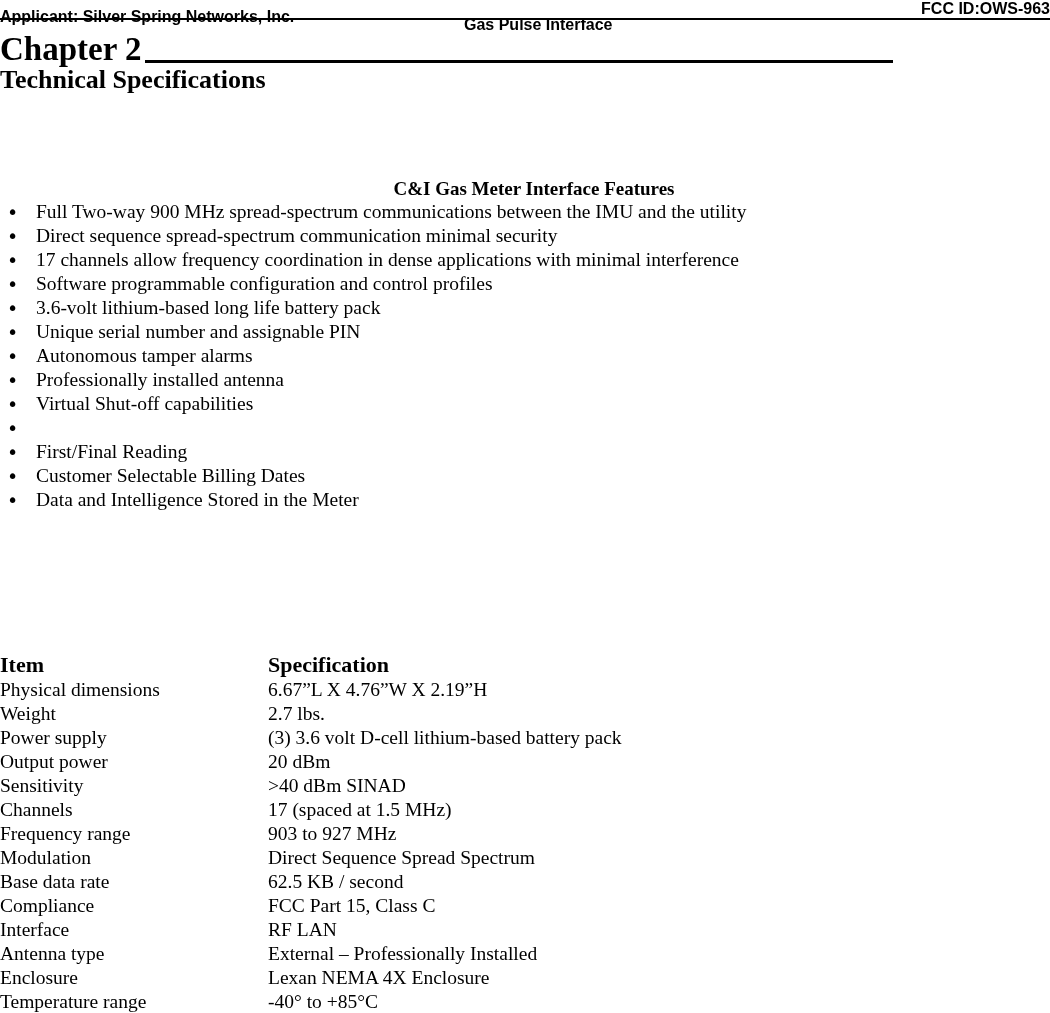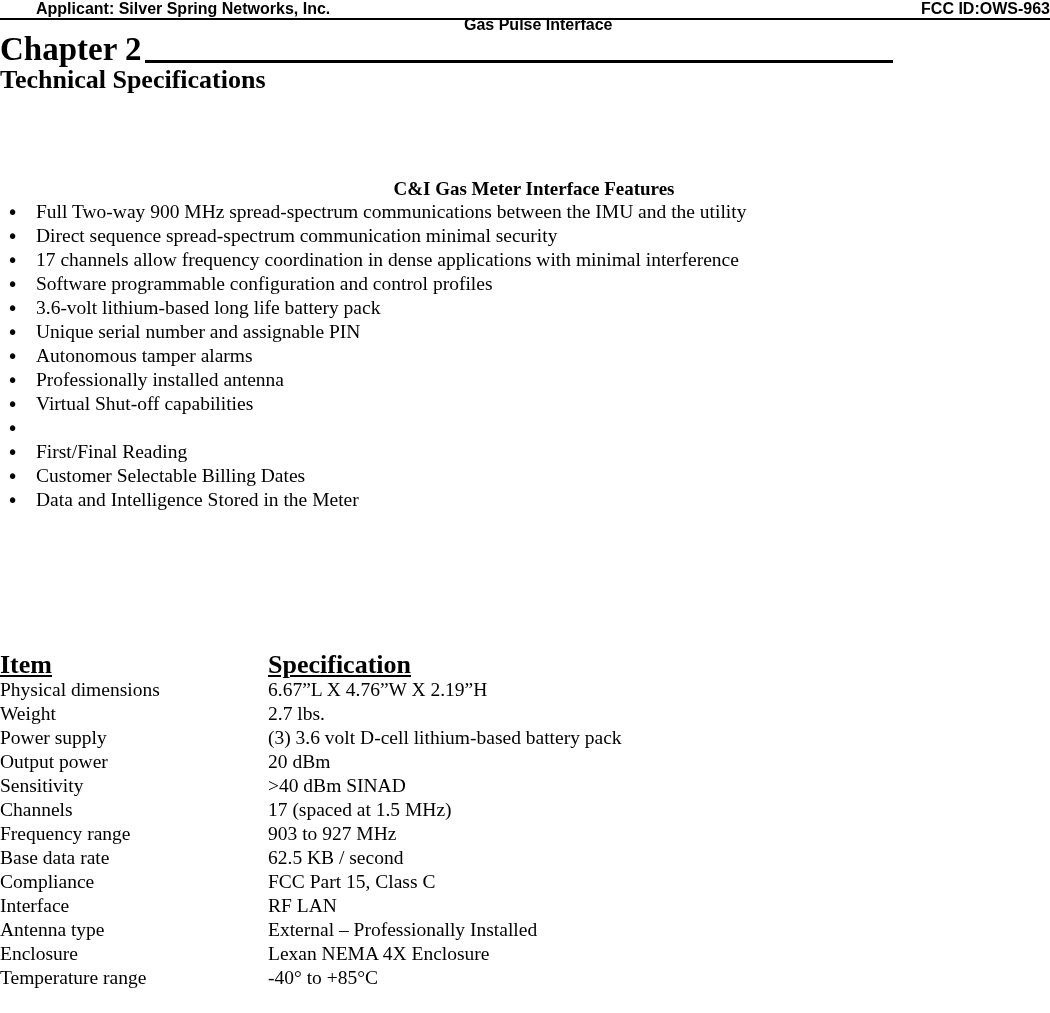--- a/index.html
+++ b/index.html
@@ -30,22 +30,21 @@
     height: 20px;
     font-family: "Liberation Sans", "DejaVu Sans", sans-serif;
     font-weight: bold;
     font-size: 16px;
     line-height: 18px;
     white-space: nowrap;
   }
   .running-header .hdr-left {
     position: absolute;
     left: 0;
-    top: 0;
-    padding-left: 36px;
+    top: 8px;
   }
   .running-header .hdr-center {
     position: absolute;
     left: 464px;
     top: 0;
     margin-top: 16px;
   }
   .running-header .hdr-right {
     position: absolute;
     right: 0px;
@@ -149,24 +148,23 @@
     vertical-align: top;
     padding: 0;
     height: 24px;
     line-height: 24px;
     font-weight: normal;
     font-size: 19.5px;
     white-space: nowrap;
   }
   .spec-table th {
     font-weight: bold;
-    font-size: 26px;
+    font-size: 22px;
     line-height: 27px;
     height: 27px;
-    text-decoration: underline;
   }
   .spec-table .col-item { width: 268px; }
   .spec-table .col-spec { width: 772px; }
 </style>
 </head>
 <body>
 
 <div class="page">
 
   <div class="running-header">
@@ -230,20 +228,24 @@
       </tr>
       <tr>
         <td>Channels</td>
         <td>17 (spaced at 1.5 MHz)</td>
       </tr>
       <tr>
         <td>Frequency range</td>
         <td>903 to 927 MHz</td>
       </tr>
       <tr>
+        <td>Modulation</td>
+        <td>Direct Sequence Spread Spectrum</td>
+      </tr>
+      <tr>
         <td>Base data rate</td>
         <td>62.5 KB / second</td>
       </tr>
       <tr>
         <td>Compliance</td>
         <td>FCC Part 15, Class C</td>
       </tr>
       <tr>
         <td>Interface</td>
         <td>RF LAN</td>

